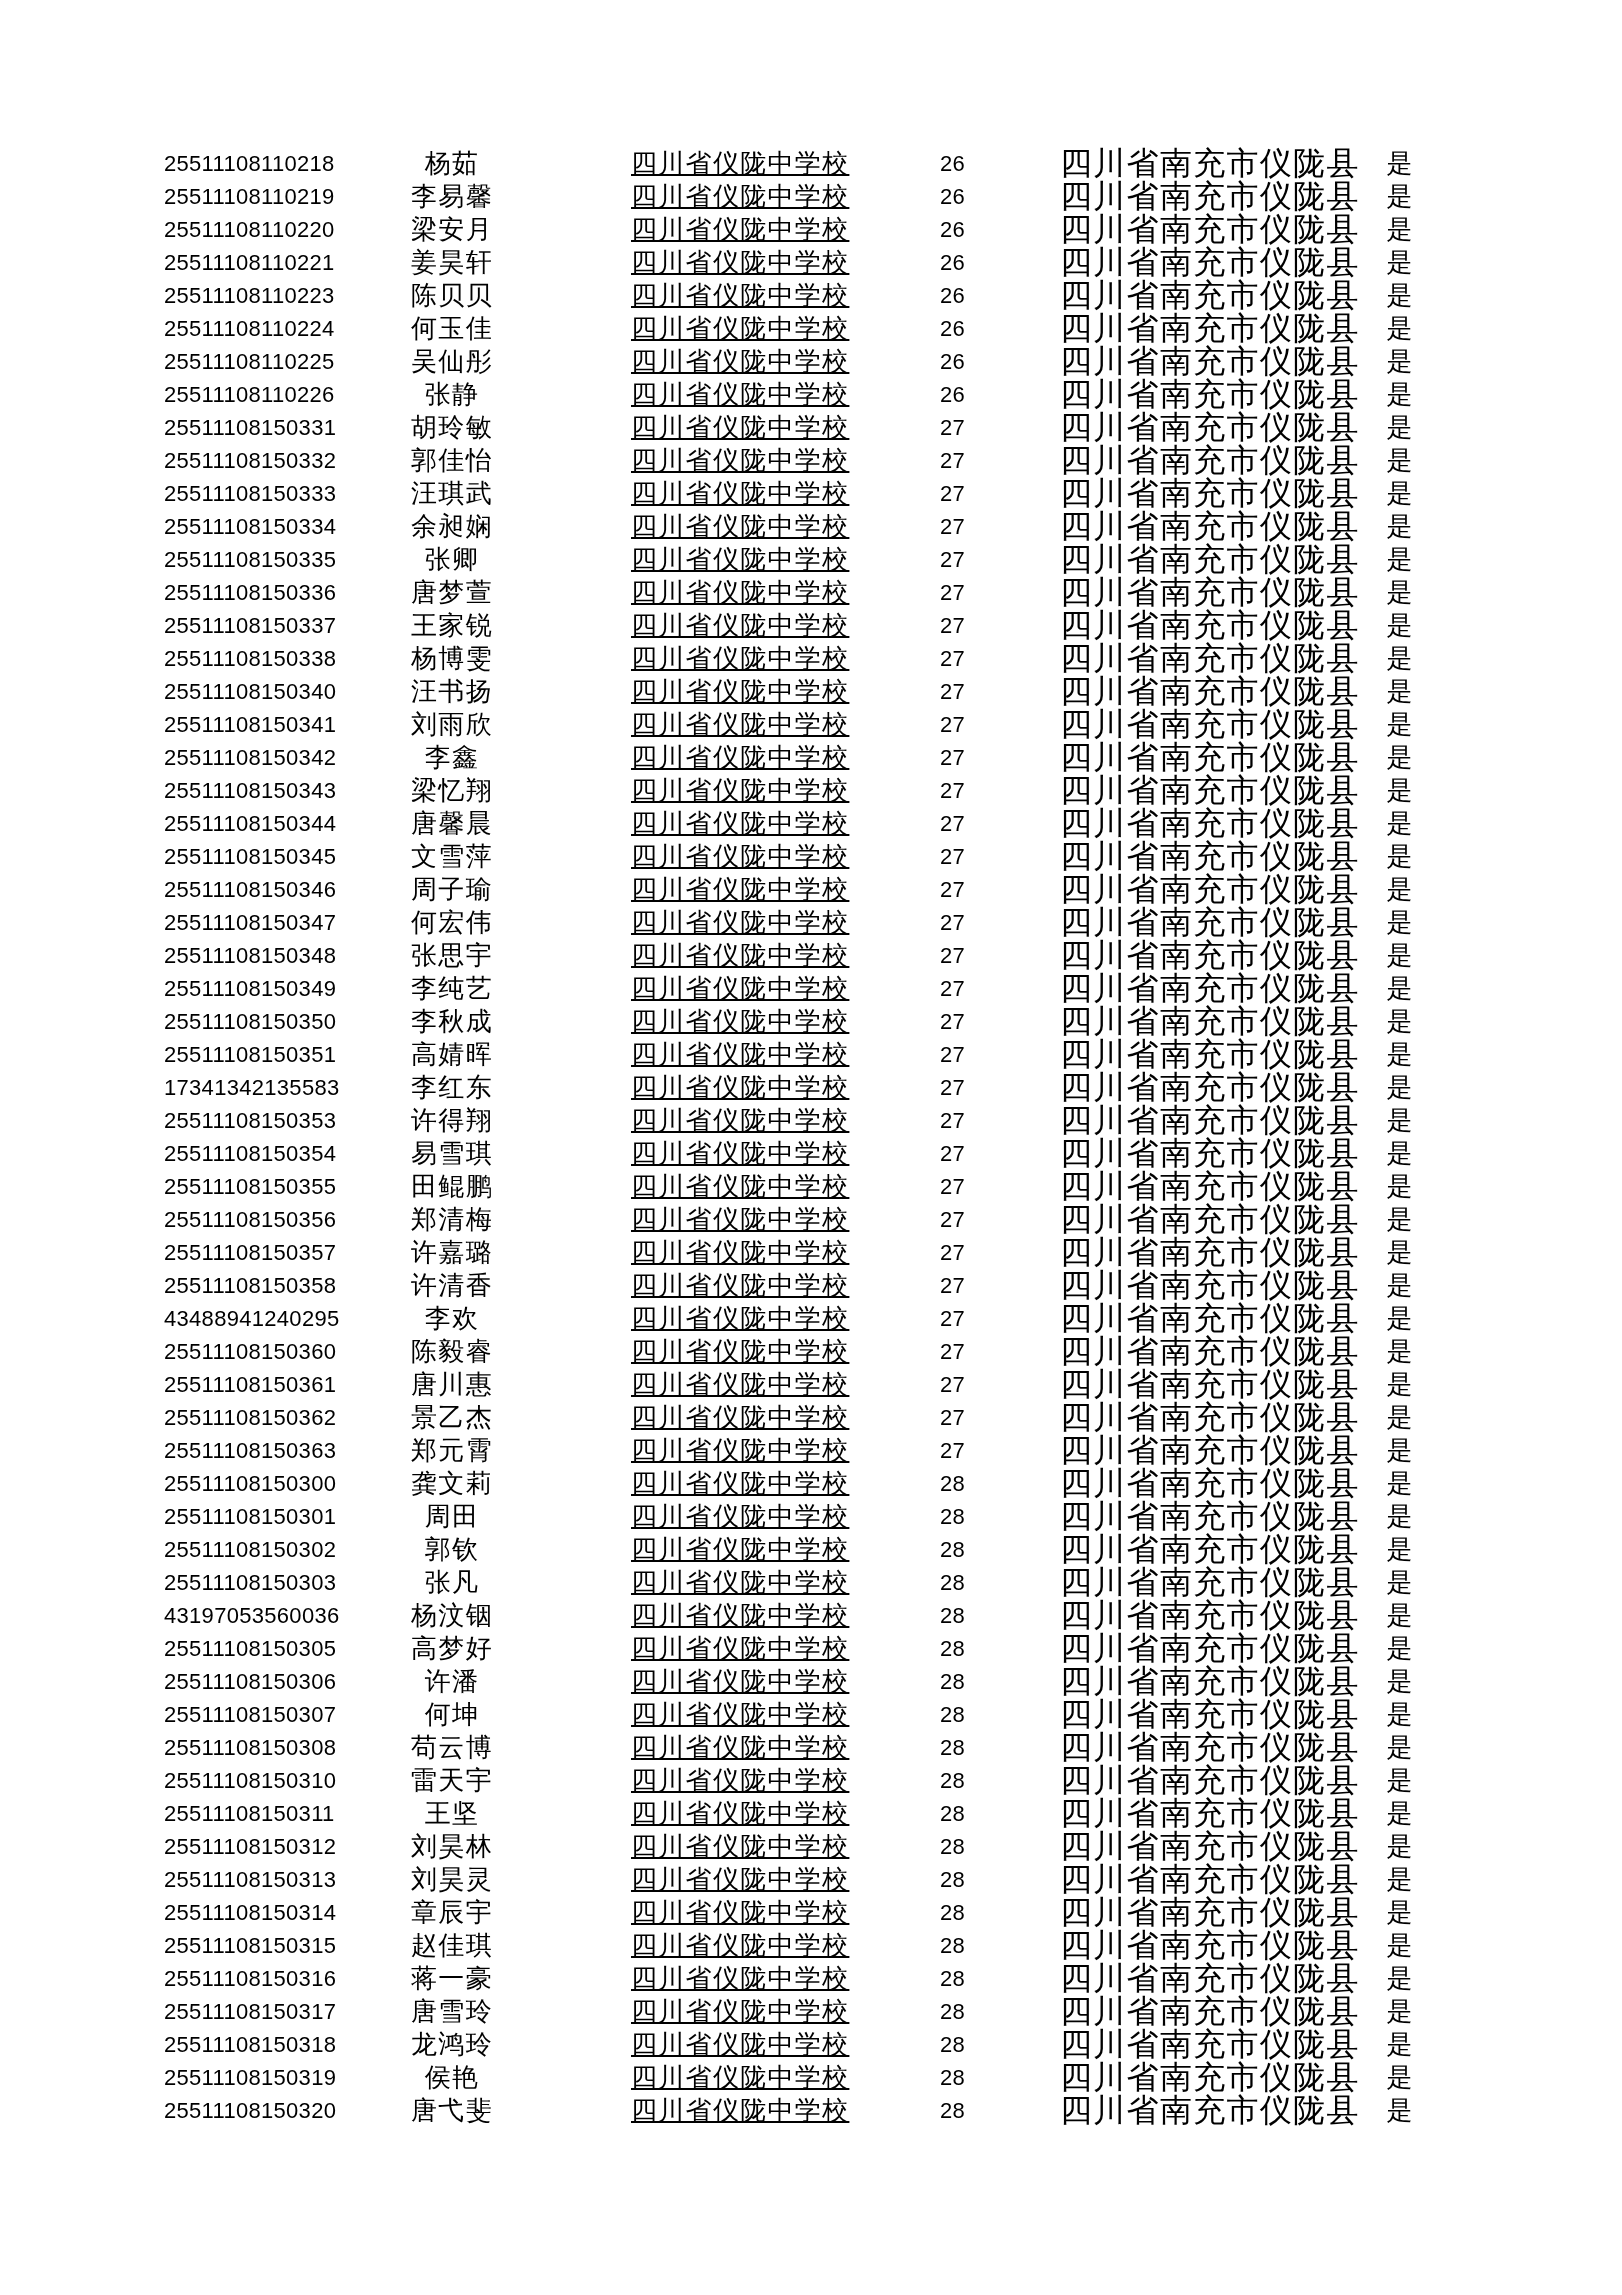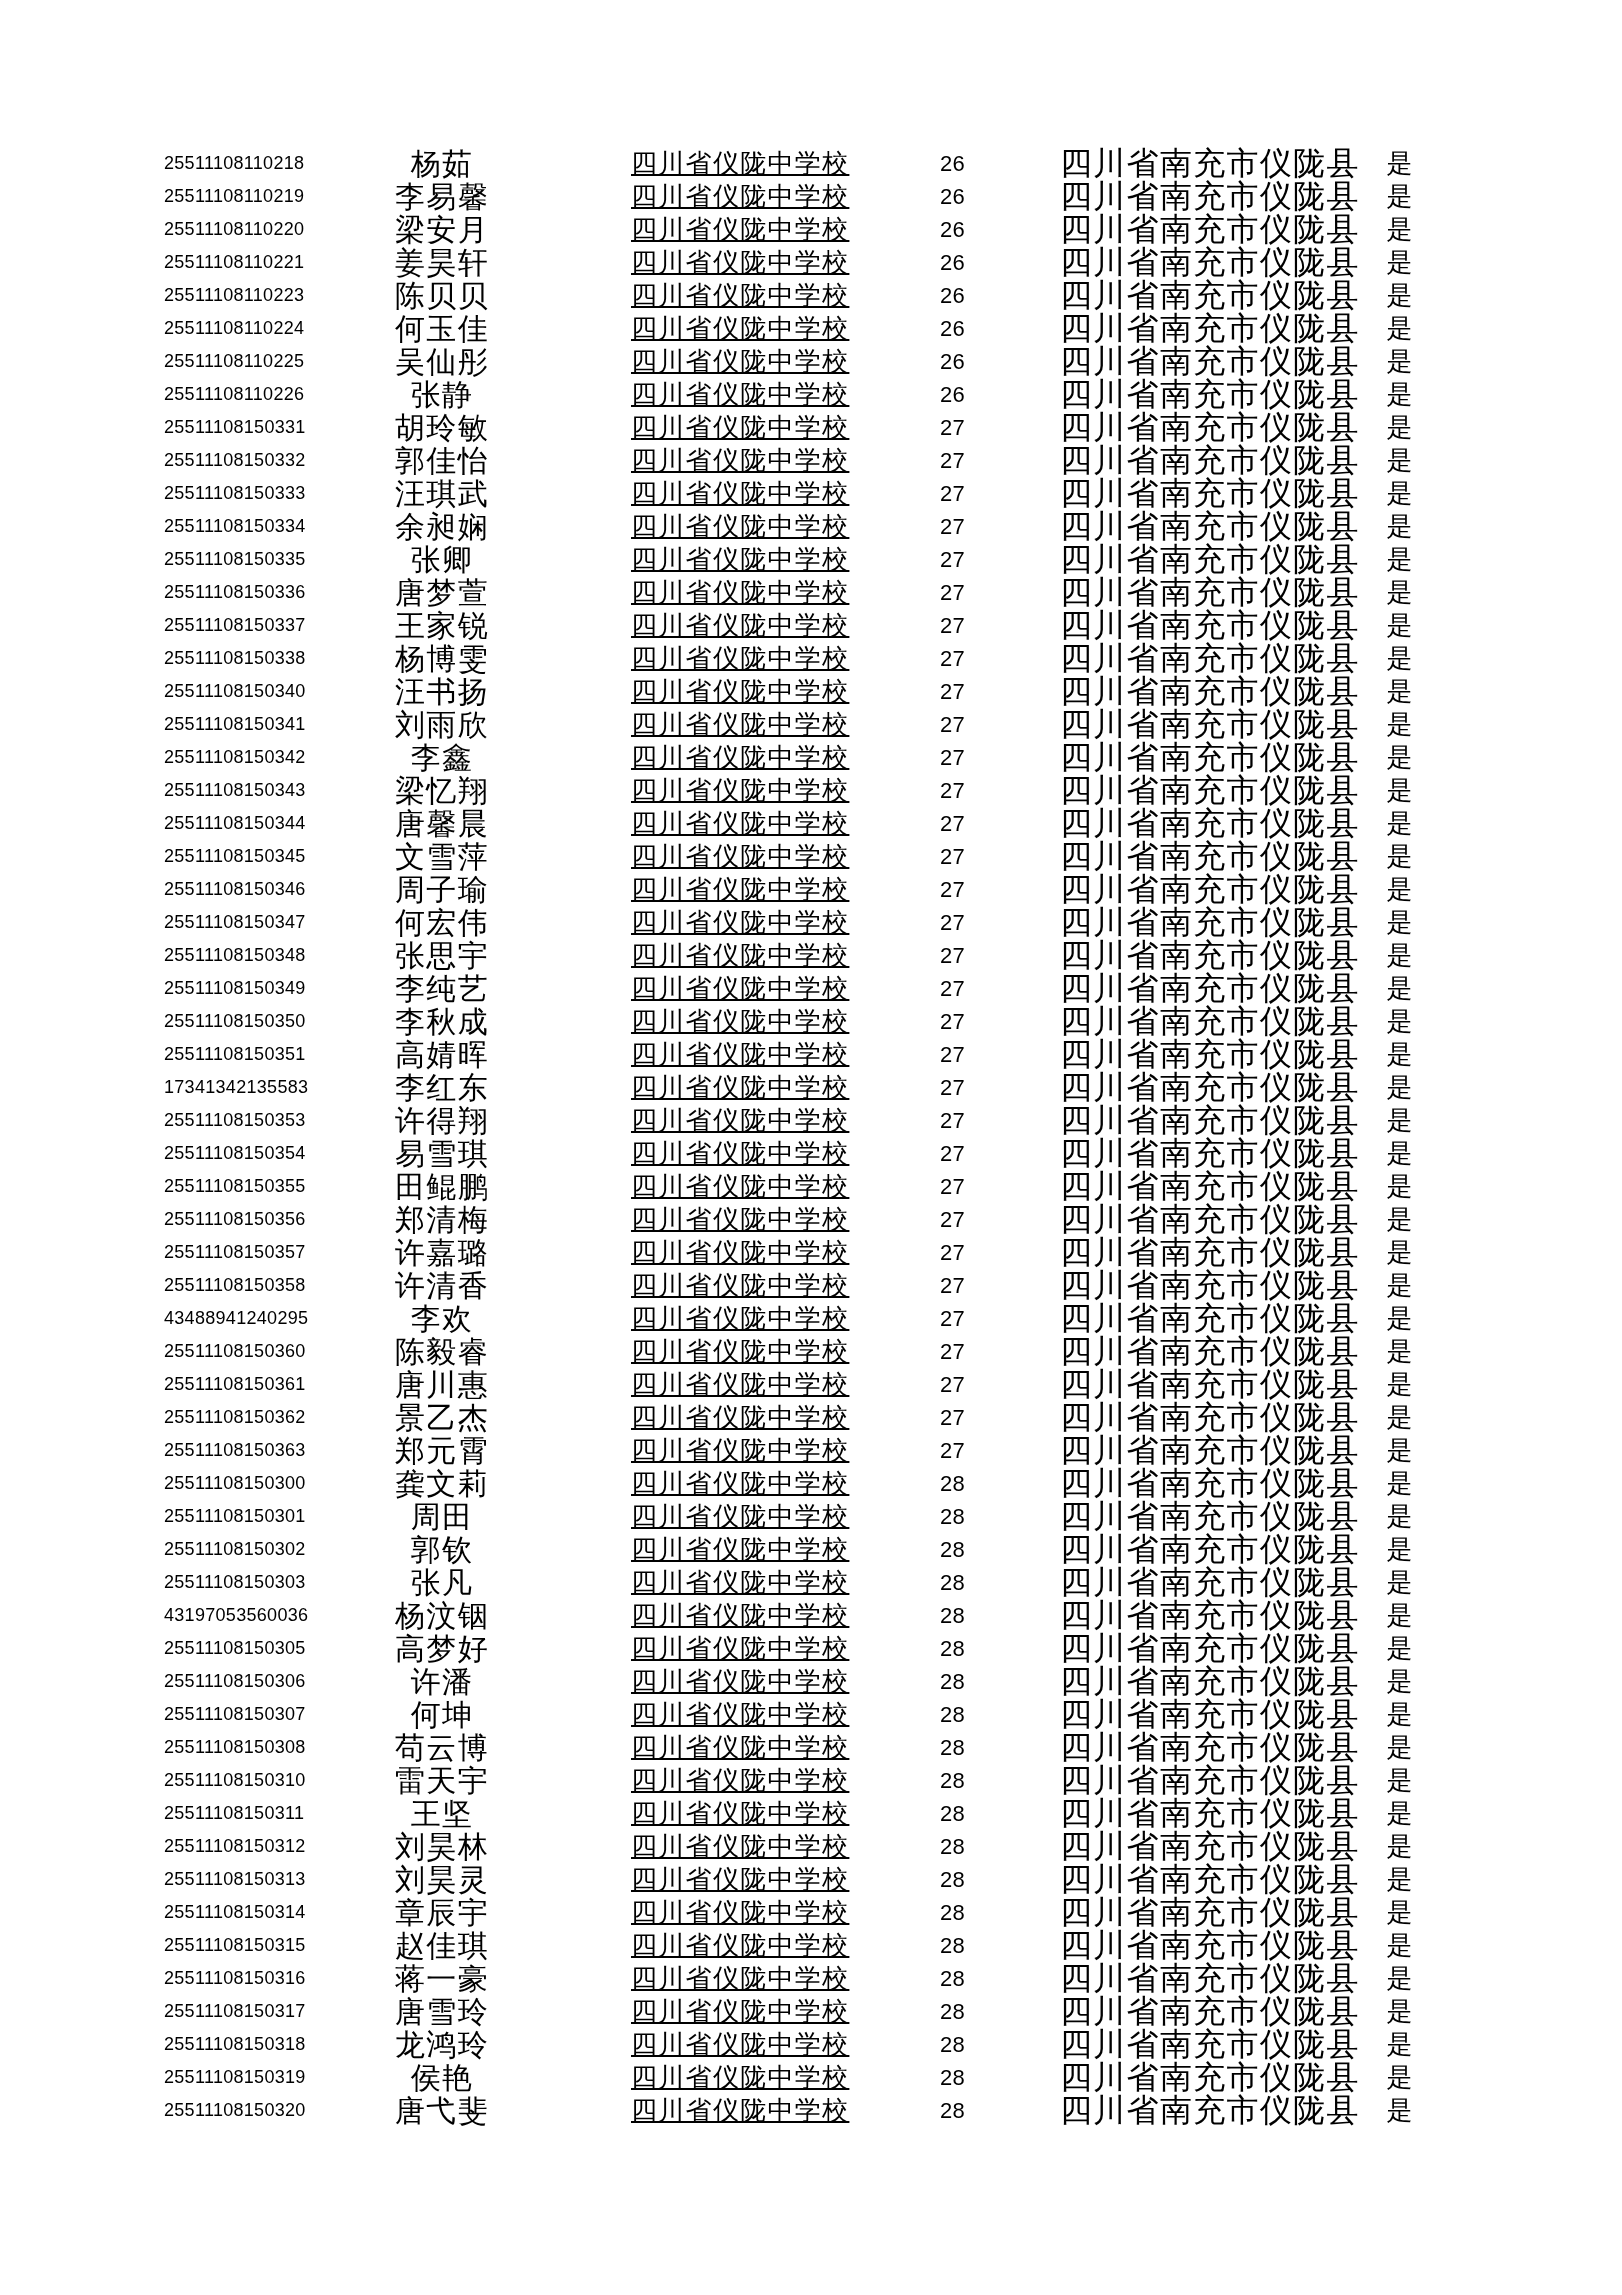--- a/index.html
+++ b/index.html
@@ -31,28 +31,28 @@
   }
   .cell {
     position: absolute;
     top: 0;
     height: 33px;
     line-height: 33px;
   }
   .c-id {
     left: 164px;
     font-family: "Liberation Sans", sans-serif;
-    font-size: 18px;
+    font-size: 22px;
     letter-spacing: 0.3px;
   }
   .c-name {
-    left: 344px;
+    left: 354px;
     width: 196px;
     text-align: center;
-    font-size: 30px;
+    font-size: 26px;
     letter-spacing: 1.3px;
   }
   .c-school {
     left: 631px;
     font-size: 26px;
     letter-spacing: 1.3px;
     text-decoration: underline;
   }
   .c-num {
     left: 900px;

